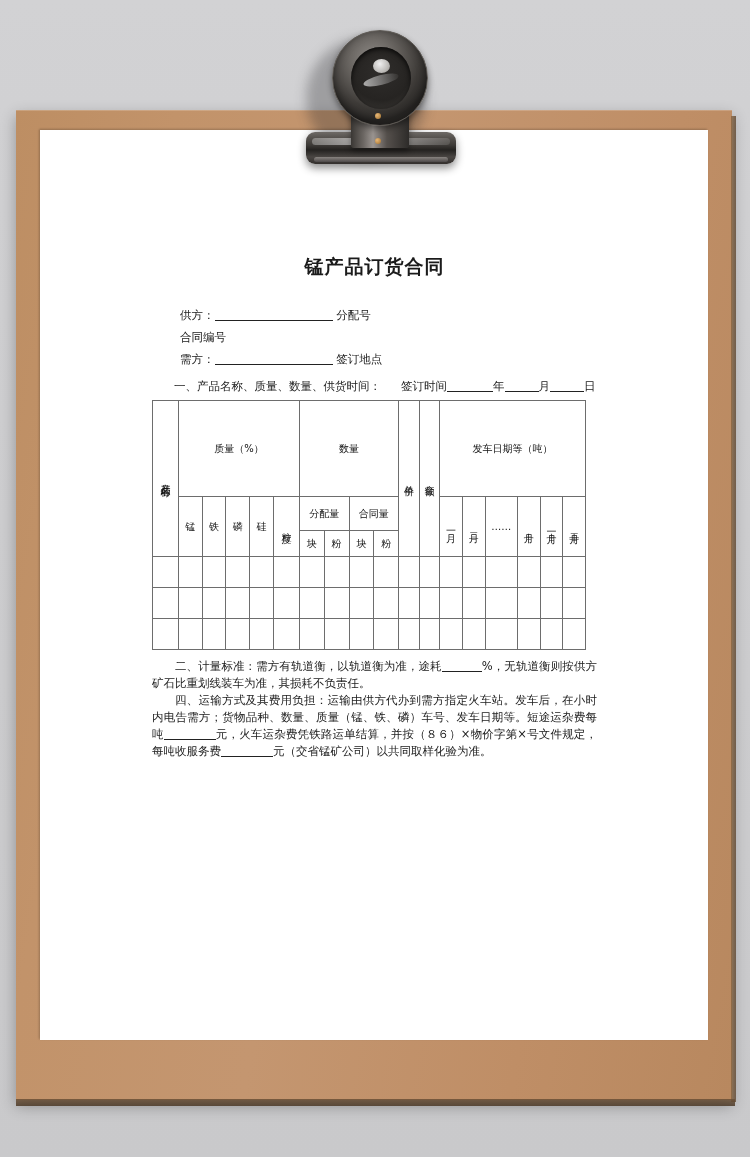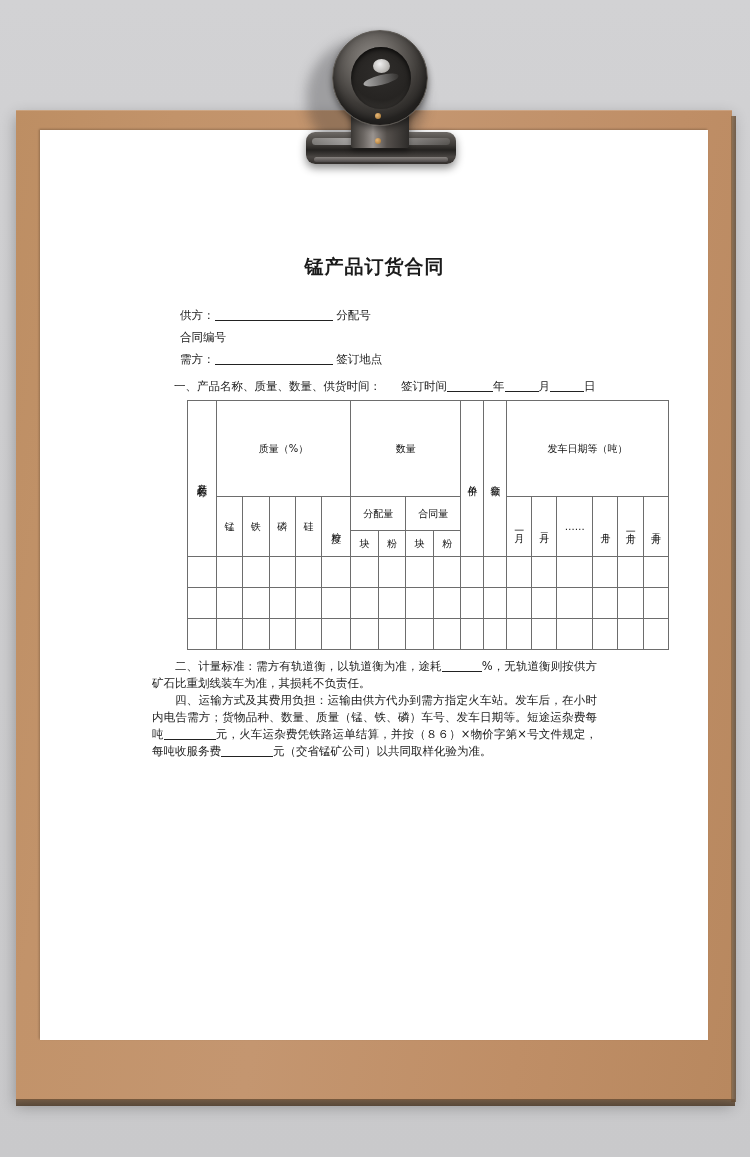--- a/index.html
+++ b/index.html
@@ -158,24 +158,23 @@
     white-space: nowrap;
   }
   .sec-head .gap { display:inline-block; width: 20px; }
   .blank-s { display:inline-block; border-bottom:1px solid #222; height:12px; vertical-align:-2px; }
   .w46 { width: 46px; }
   .w34 { width: 34px; }
 
   
   table.grid {
     border-collapse: collapse;
-    width: 482px;
+    width: 434px;
     margin-top: 6px;
     table-layout: fixed;
-    margin-left: 35px;
   }
   table.grid td {
     border: 1px solid #6d6d6d;
     text-align: center;
     vertical-align: middle;
     font-size: 10px;
     padding: 0;
     line-height: 1.12;
     color:#111;
   }

